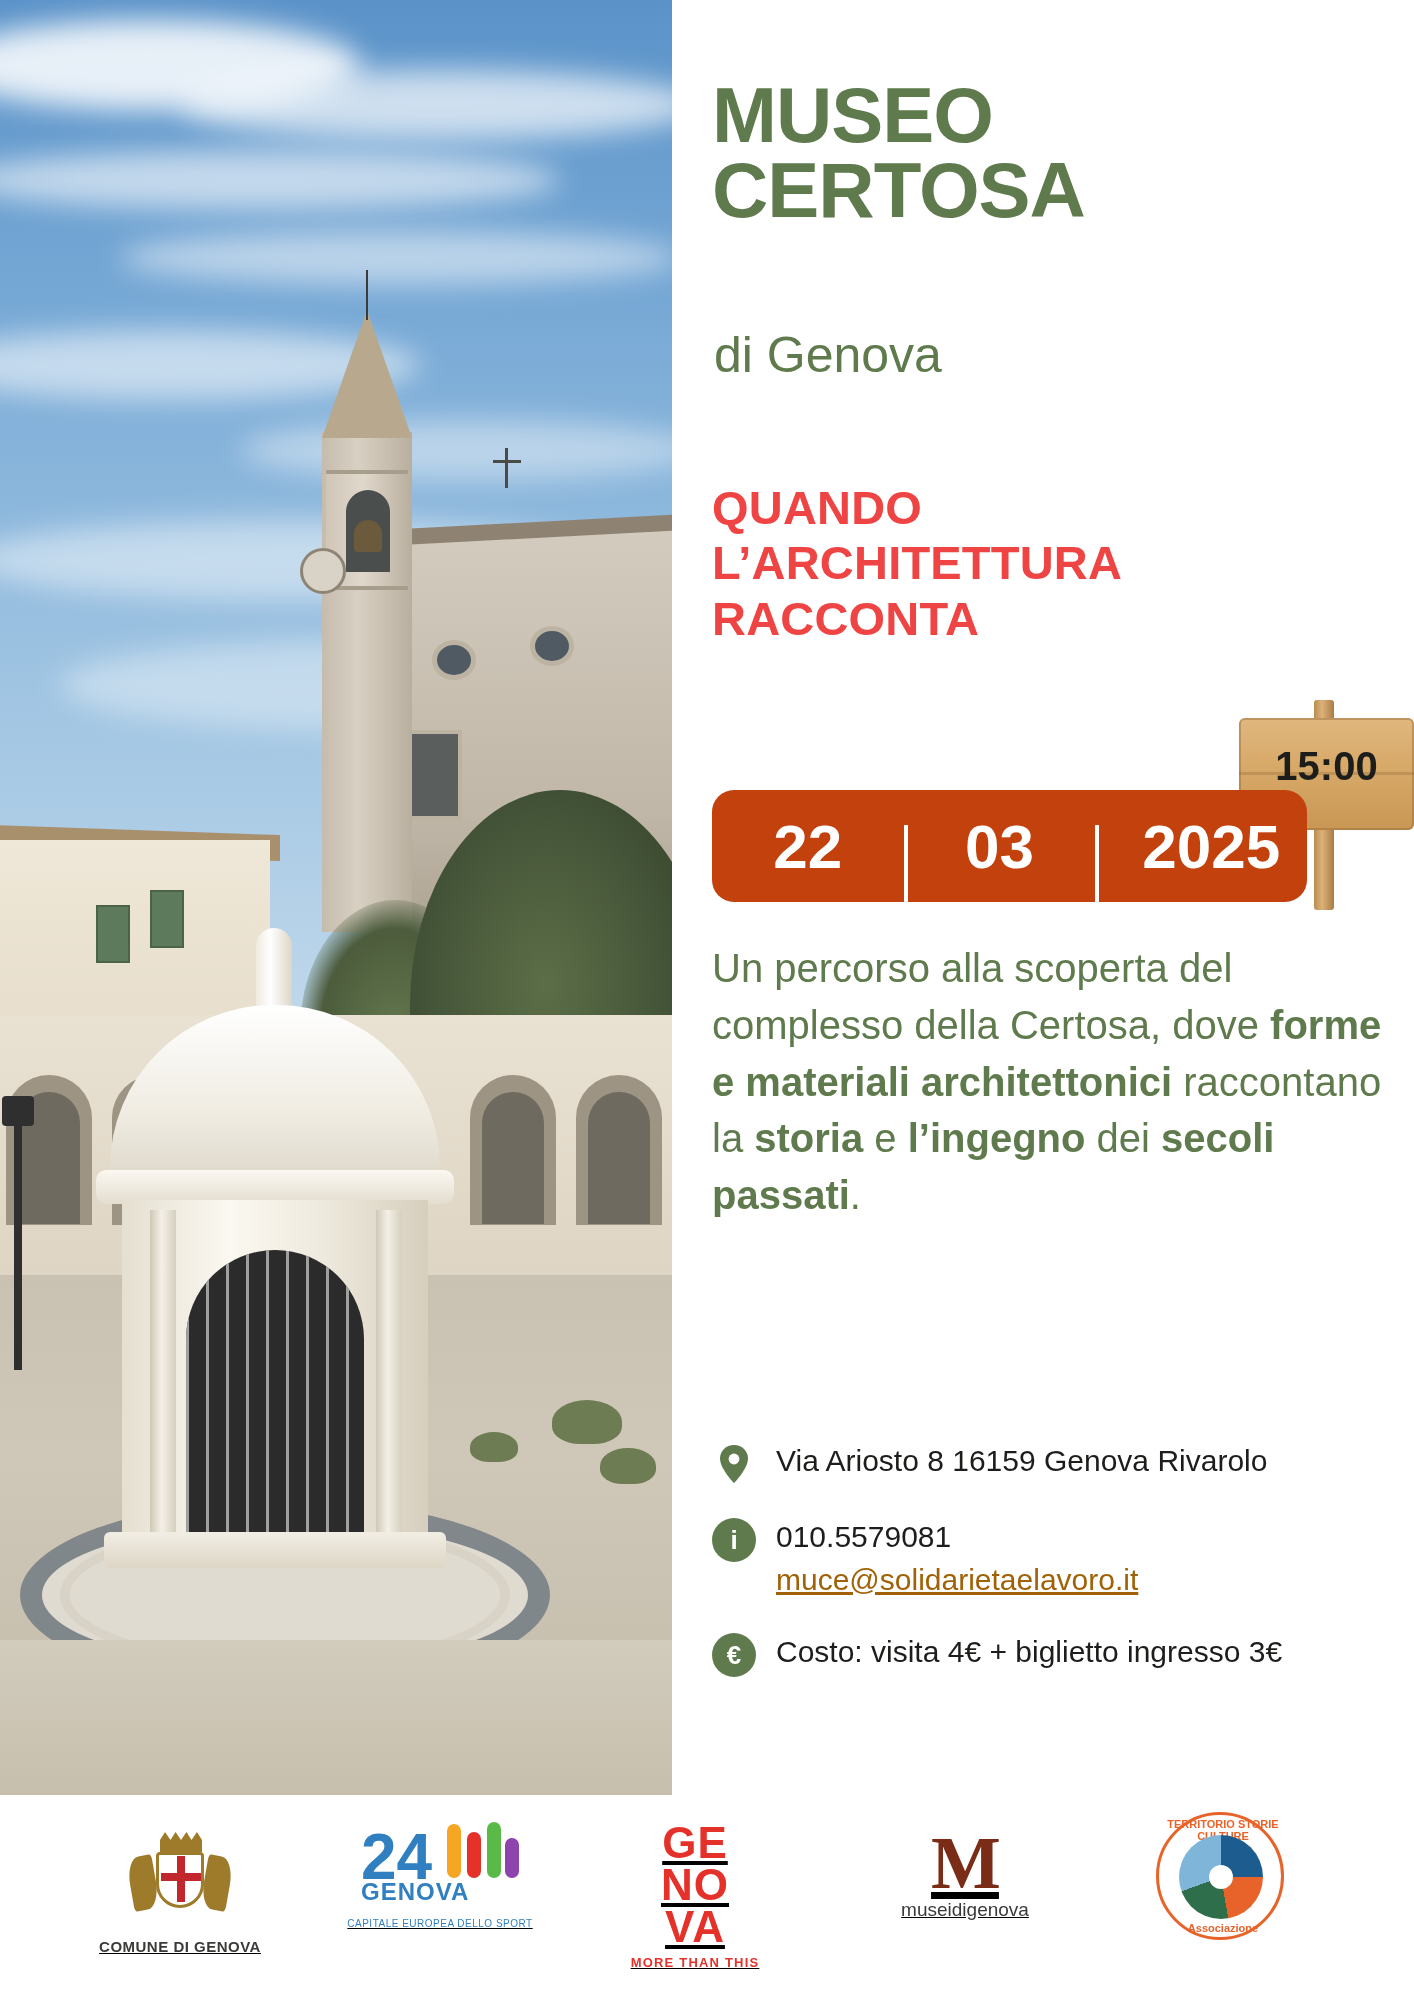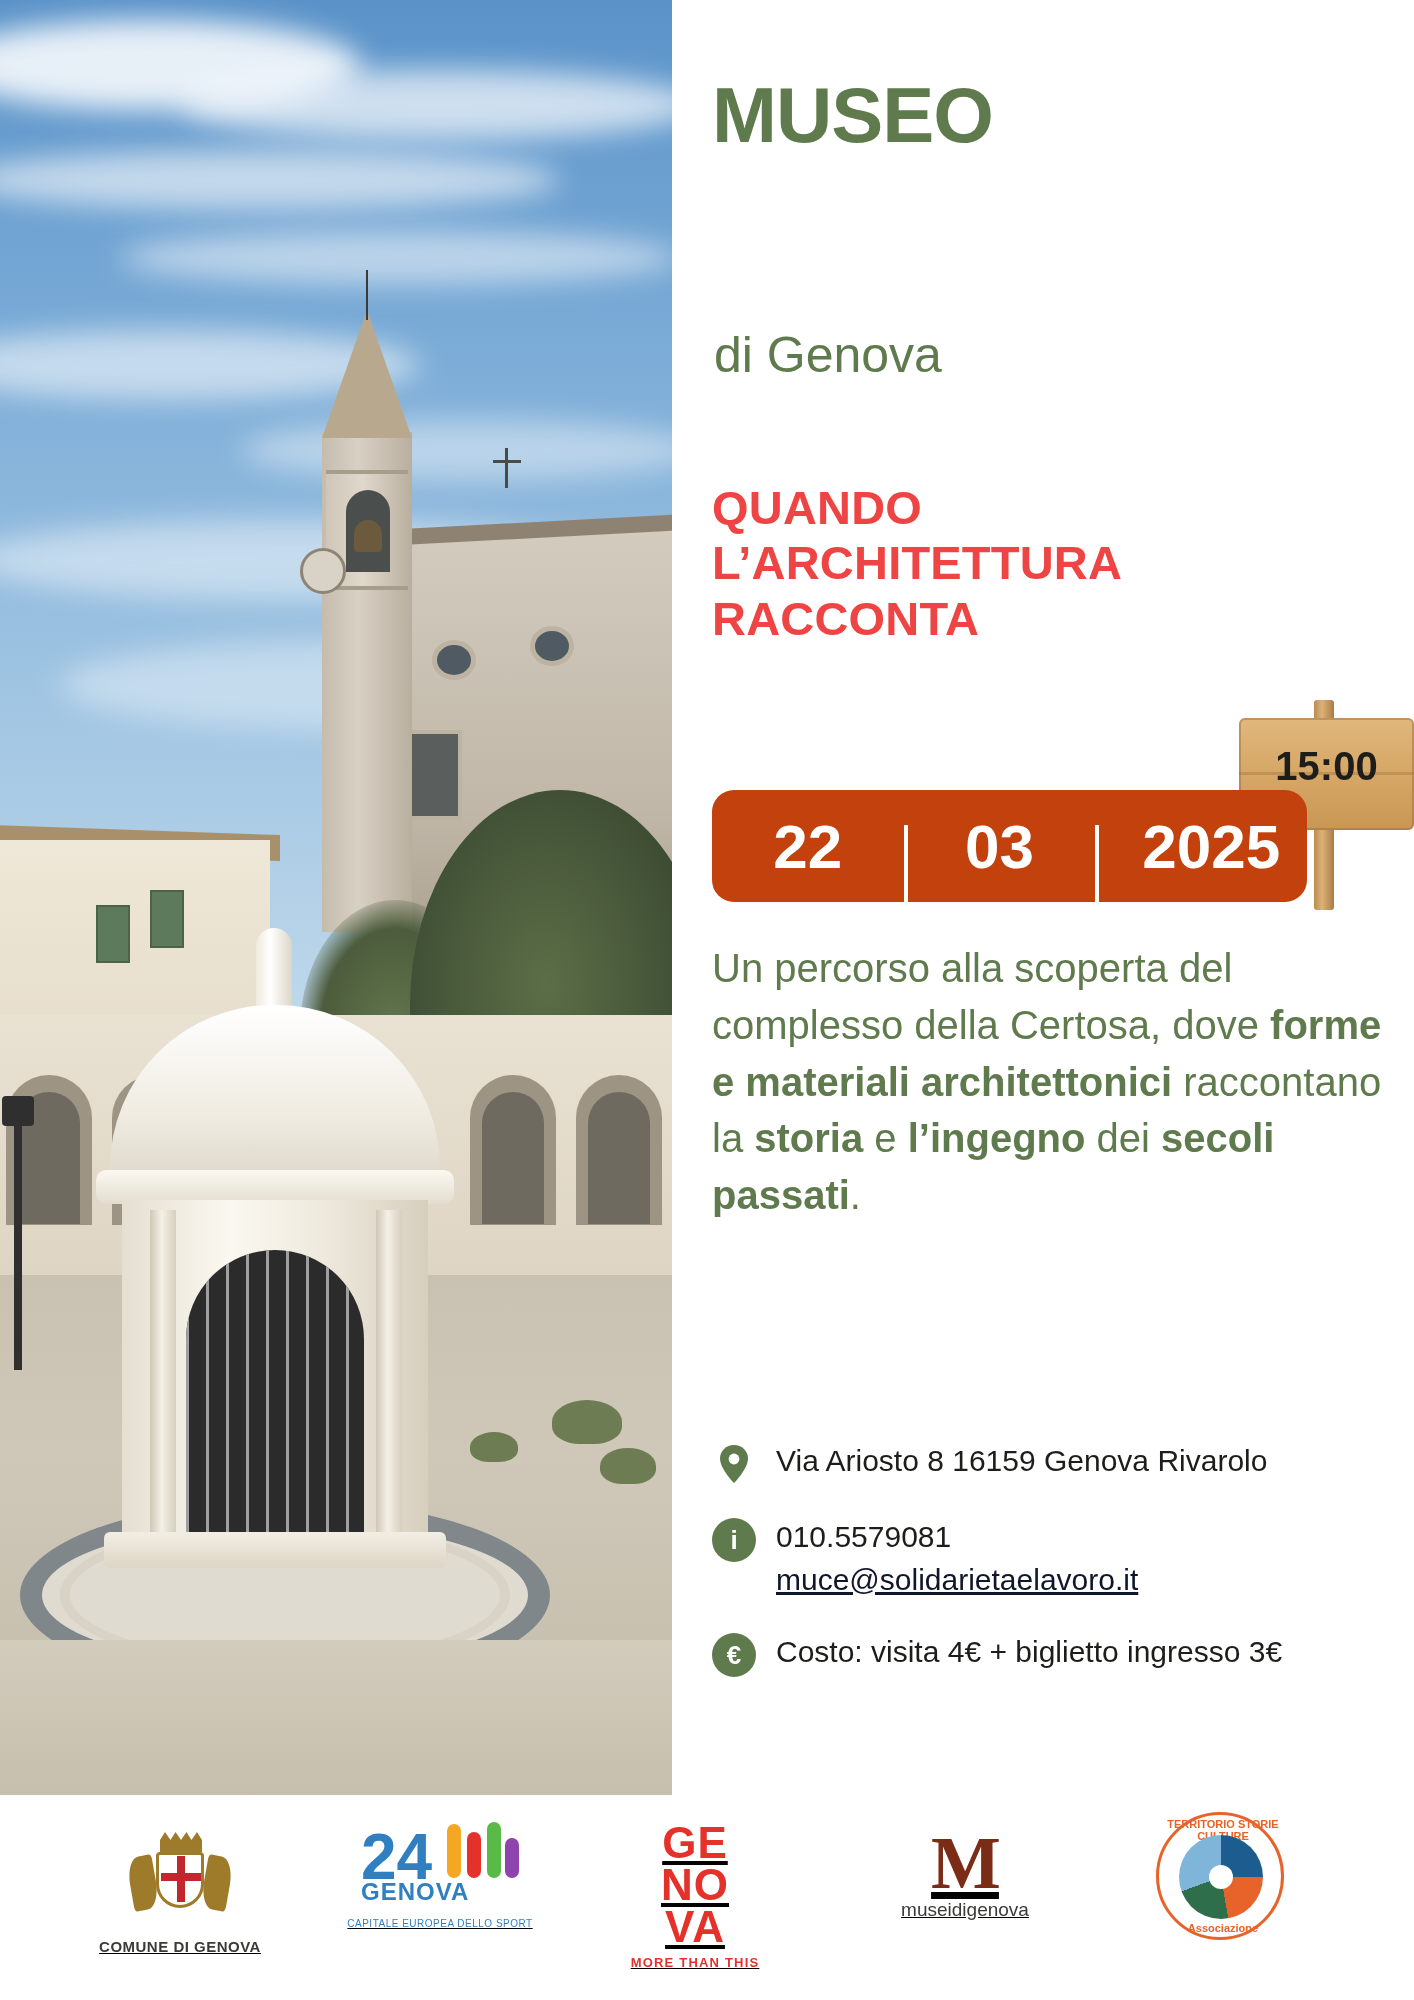--- a/index.html
+++ b/index.html
@@ -465,21 +465,21 @@
     font-weight: bold;
     margin-top: 2px;
   }
   .ibadge.pin { background: transparent; }
   .itext {
     font-size: 30px;
     color: #1d1d1b;
     line-height: 1.42;
   }
   .itext a, .itext .link {
-    color: #0f172a;
+    color: #a16207;
     text-decoration: underline;
   }
 
   
   .logobar {
     position: absolute;
     left: 0; top: 1800px;
     width: 1414px; height: 200px;
     background: #ffffff;
   }
@@ -720,20 +720,21 @@
     <div class="kiosk-base"></div>
 
     <div class="lamp-head"></div>
     <div class="lamp"></div>
   </div>
 
   <div class="content">
 
     <div class="title">
       <div>MUSEO</div>
+      <div>CERTOSA</div>
     </div>
 
     <div class="subtitle">di Genova</div>
 
     <div class="eventtitle">
       <div>QUANDO</div>
       <div>L’ARCHITETTURA</div>
       <div>RACCONTA</div>
     </div>
 

